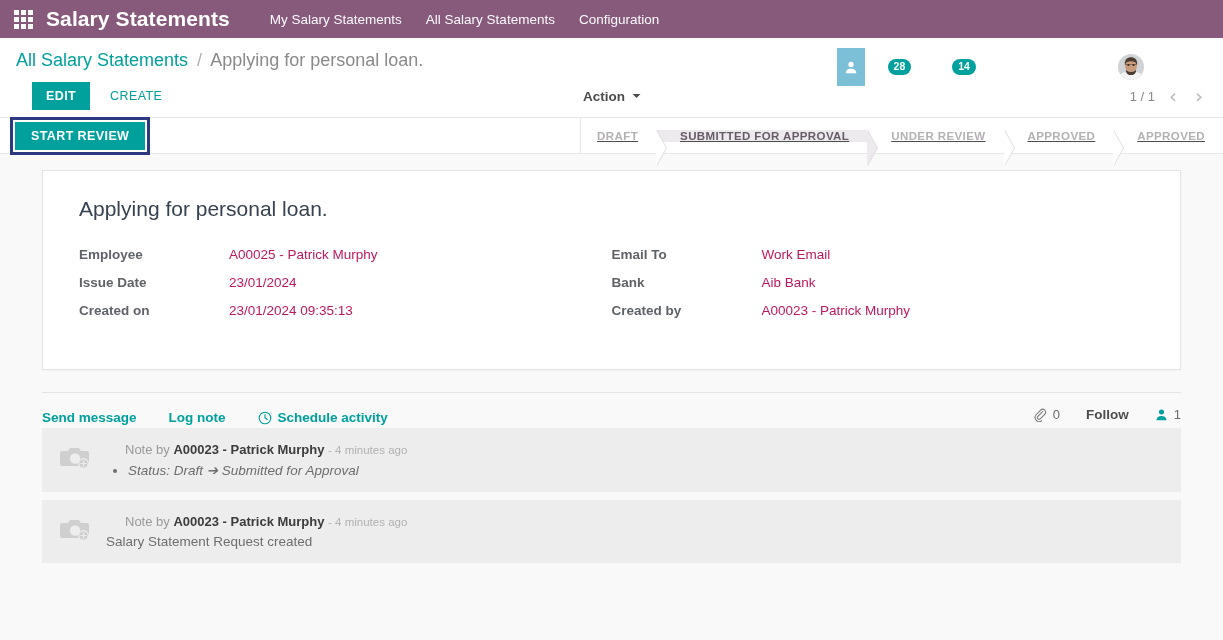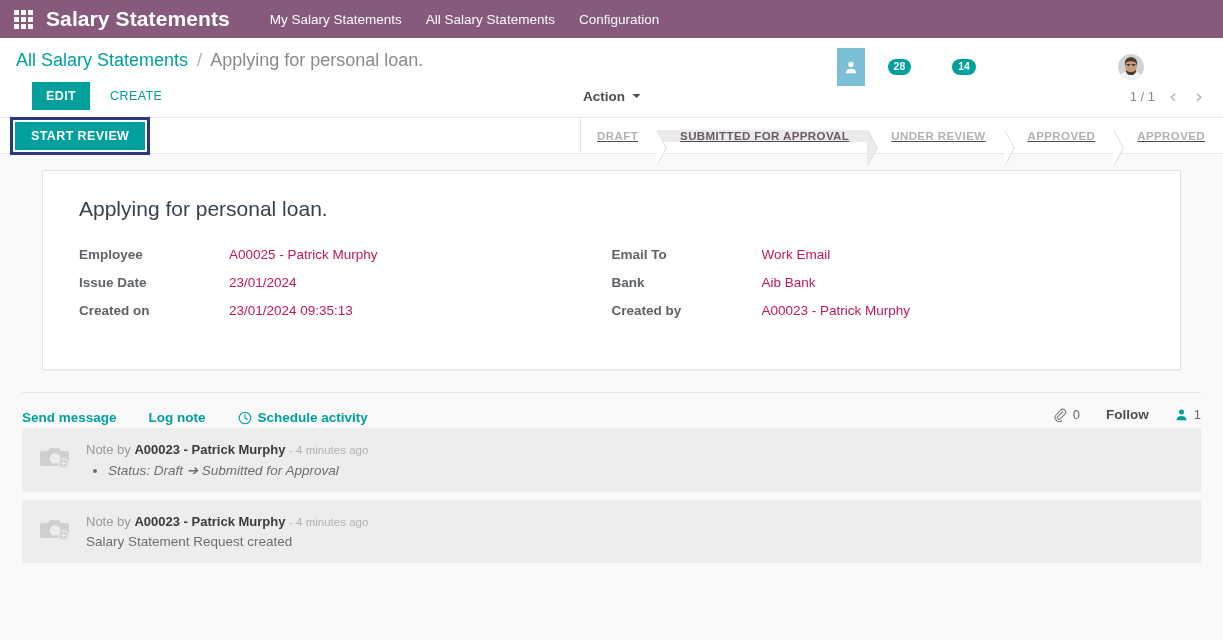--- a/index.html
+++ b/index.html
@@ -262,21 +262,21 @@
     flex: none;
   }
   .field-value {
     font-size: 13.5px;
     color: #be185d;
   }
 
   
   .chatter {
     margin-top: 22px;
-    padding: 0 22px;
+    padding: 0 42px;
   }
   .chatter-topbar {
     border-top: 1px solid #e4e4e4;
     padding-top: 14px;
     display: flex; align-items: center;
     position: relative;
     height: 36px;
   }
   .chatter-btn {
     font-size: 13.5px;
@@ -321,20 +321,21 @@
     width: 34px; height: 34px;
     flex: none;
     opacity: 0.55;
     display: flex; align-items: center; justify-content: center;
   }
   .msg-body { flex: 1; padding-top: 2px; }
   .msg-head {
     font-size: 13px;
     color: #9a9a9a;
     margin-bottom: 5px;
+    margin-left: 19px;
   }
   .msg-head .author { color: #3c3c3c; font-weight: bold; }
   .msg-head .time { color: #b2b2b2; font-size: 11.5px; }
   .msg-text {
     font-size: 13.5px;
     color: #6e6e6e;
   }
   .msg-list { margin: 0; padding-left: 22px; font-style: italic; }
   .msg-list li { font-size: 13.5px; color: #6e6e6e; }
 </style>

